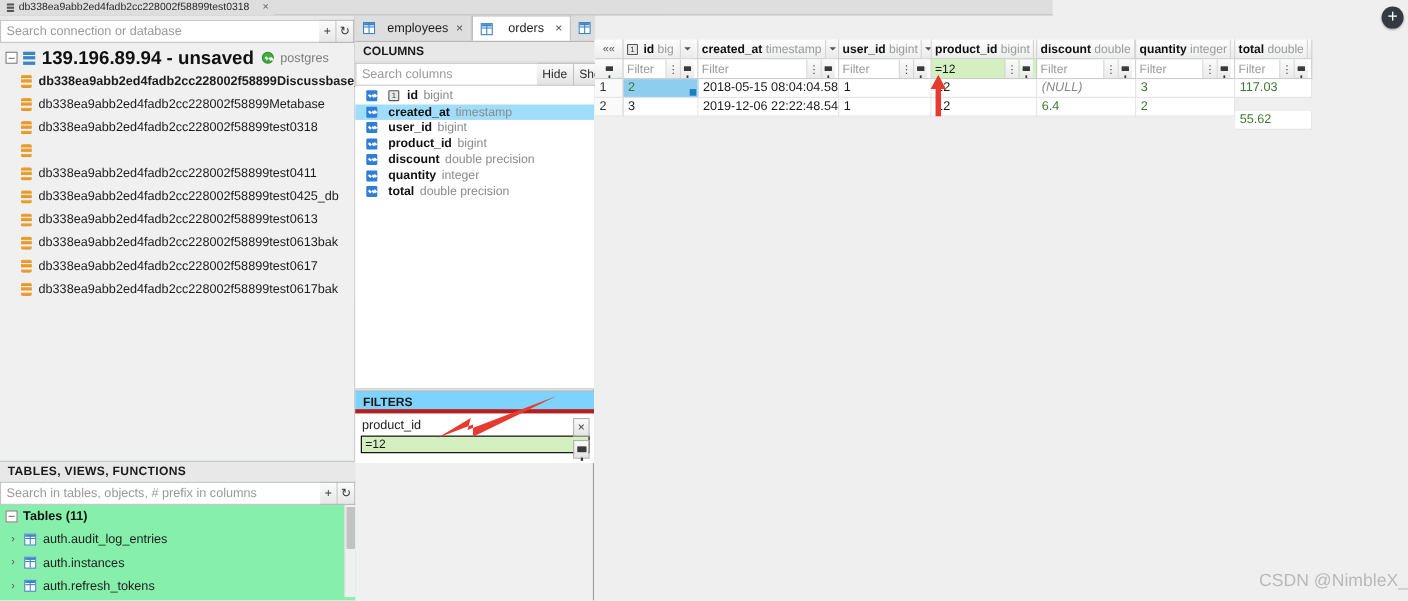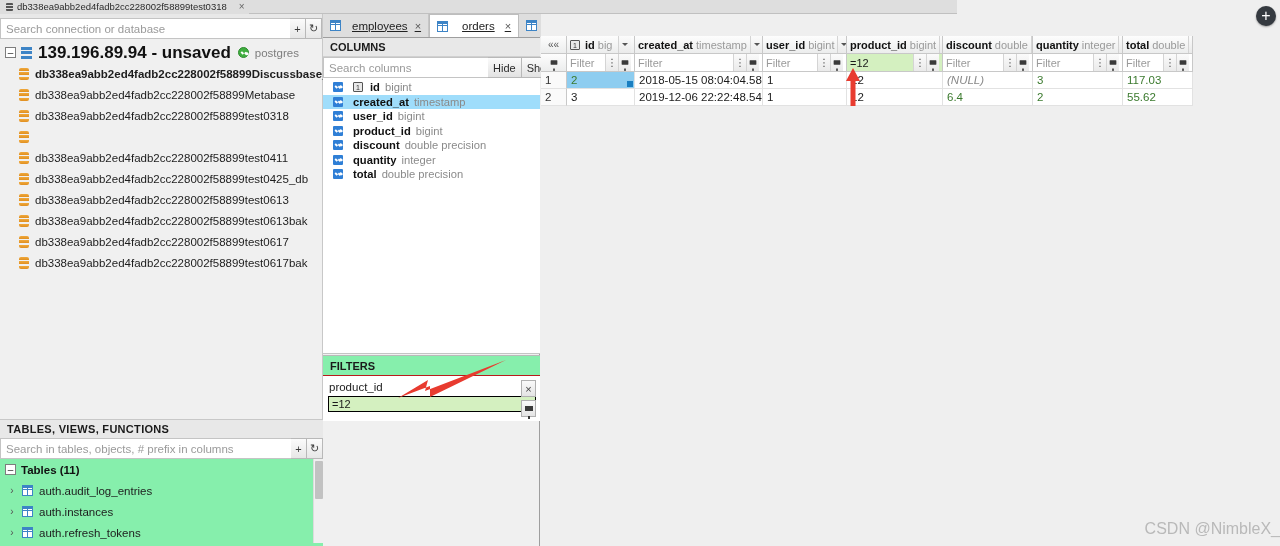--- a/index.html
+++ b/index.html
@@ -130,21 +130,20 @@
       linear-gradient(#555,#555) 0 0/7px 2px no-repeat,
       linear-gradient(#555,#555) 0 3px/7px 2px no-repeat,
       linear-gradient(#555,#555) 0 6px/7px 2px no-repeat;
   }
   .db-tab .x { color: #666; font-size: 10px; margin-left: 8px; cursor: pointer; }
 
   .tab-bar {
     position: absolute; left: 0; top: 14px; width: 217px; height: 24px;
     background: #dedede; display: flex; align-items: flex-end;
     border-bottom: 1px solid #9e9e9e;
-    text-decoration: underline;
   }
   .tab {
     display: flex; align-items: center; gap: 5px;
     height: 23px; padding: 0 7px; font-size: 11.5px; color: #1d1d1d;
     background: #dedede; border-right: 1px solid #c6c6c6; cursor: pointer;
   }
   .tab.active { background: #fff; border-top: 1px solid #bdbdbd; border-left: 1px solid #bdbdbd; border-right: 1px solid #bdbdbd; gap: 8px; }
   .tab .x { color: #555; font-size: 11px; margin-left: 2px; }
 
   .cols-head {
@@ -183,23 +182,23 @@
   }
   .pk-icon::after {
     content: "1"; position: absolute; inset: 0; font-size: 7px; line-height: 9px;
     text-align: center; color: #333;
   }
   .col-name { font-size: 11.2px; color: #111; font-weight: bold; }
   .col-type { font-size: 11.2px; color: #8a8a8a; }
 
   .filters-head {
     position: absolute; top: 355px; left: 0; width: 217px; height: 21px;
-    line-height: 21px; background: #86efac; padding-left: 7px;
+    line-height: 21px; background: #7dd3fc; padding-left: 7px;
     font-size: 11px; font-weight: bold; color: #1a1a1a;
-    border-top: 1px solid #b9b9b9; border-bottom: 1px solid #b91c1c;
+    border-top: 1px solid #b9b9b9; border-bottom: 4px solid #b91c1c;
   }
   .filter-body { position: absolute; top: 376px; left: 0; width: 217px; height: 45px; background: #fff; }
   .filter-label { padding: 5px 0 3px 6px; font-size: 11.5px; color: #222; }
   .filter-input-row { display: flex; align-items: center; padding: 0 4px 0 5px; gap: 0; }
   .filter-input {
     flex: 1; height: 16px; border: 1.5px solid #000; background: #d4f0c0;
     font-size: 11px; color: #1a1a1a; padding: 0 3px; outline: none;
     font-family: "Liberation Sans", sans-serif;
   }
   .filter-x-btn {
@@ -589,21 +588,21 @@
             <div class="data-cell num" style="width: 70px; flex: 0 0 70px;">117.03</div>
           </div>
           <div class="grid-row">
             <div class="rownum-cell">2</div>
             <div class="data-cell" style="width: 68px; flex: 0 0 68px;">3</div>
             <div class="data-cell" style="width: 128px; flex: 0 0 128px;">2019-12-06 22:22:48.544</div>
             <div class="data-cell" style="width: 84px; flex: 0 0 84px;">1</div>
             <div class="data-cell" style="width: 96px; flex: 0 0 96px;">12</div>
             <div class="data-cell num" style="width: 90px; flex: 0 0 90px;">6.4</div>
             <div class="data-cell num" style="width: 90px; flex: 0 0 90px;">2</div>
-            <div class="data-cell num" style="width: 70px; flex: 0 0 70px;">55.62</div>
+            <div class="data-cell num" style="width: 70px; flex: 0 0 70px; margin-top: 12px;">55.62</div>
           </div>
         </div>
     </div>
   </div>
 
   <svg class="arrow-up" viewBox="0 0 16 38">
     <polygon points="8,0 15,13 10.5,13 10.5,38 5.5,38 5.5,13 1,13" fill="#e83b2f"></polygon>
   </svg>
   <svg class="arrow-diag" viewBox="0 0 110 42">
     <polygon points="0,38 30,20 27,31 108,0 32,37 32,26" fill="#e83b2f"></polygon>

